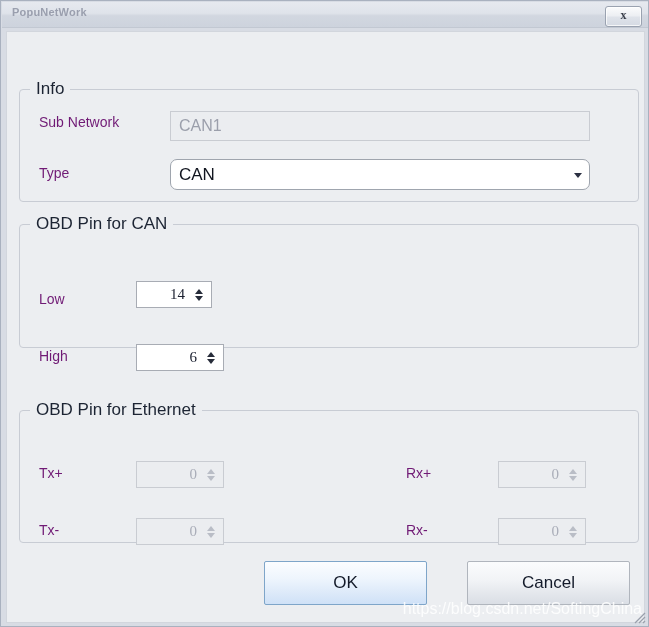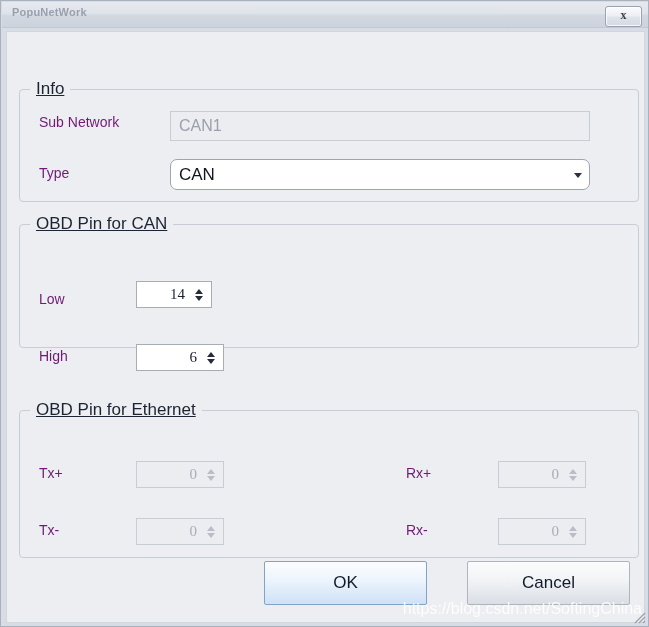--- a/index.html
+++ b/index.html
@@ -86,26 +86,25 @@
   }
   .group-title {
     position: absolute;
     top: -11px;
     left: 10px;
     padding: 0 6px;
     background: #eceef1;
     font-size: 17px;
     color: #1c2433;
     white-space: nowrap;
-    text-decoration: underline;
   }
 
   #group-info      { left: 12px; top: 57px;  width: 620px; height: 113px; }
   #group-can       { left: 12px; top: 192px; width: 620px; height: 124px; }
-  #group-ethernet  { left: 12px; top: 378px; width: 620px; height: 148px; }
+  #group-ethernet  { left: 12px; top: 378px; width: 620px; height: 133px; }
 
   
   .field-label {
     position: absolute;
     font-size: 14px;
     color: #701a75;
     white-space: nowrap;
   }
 
   

